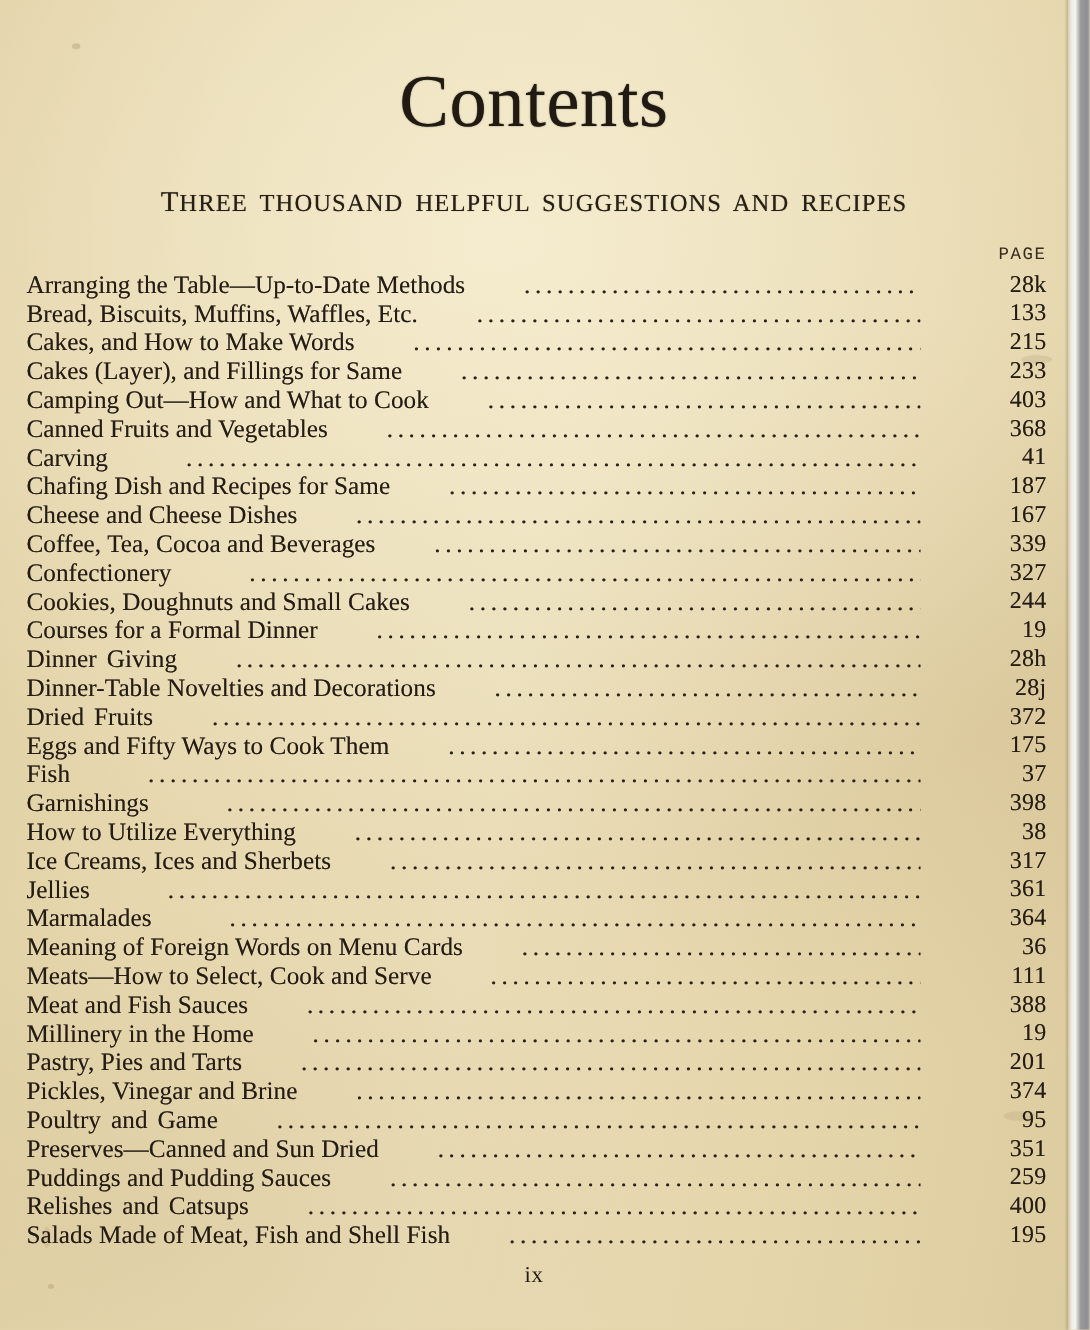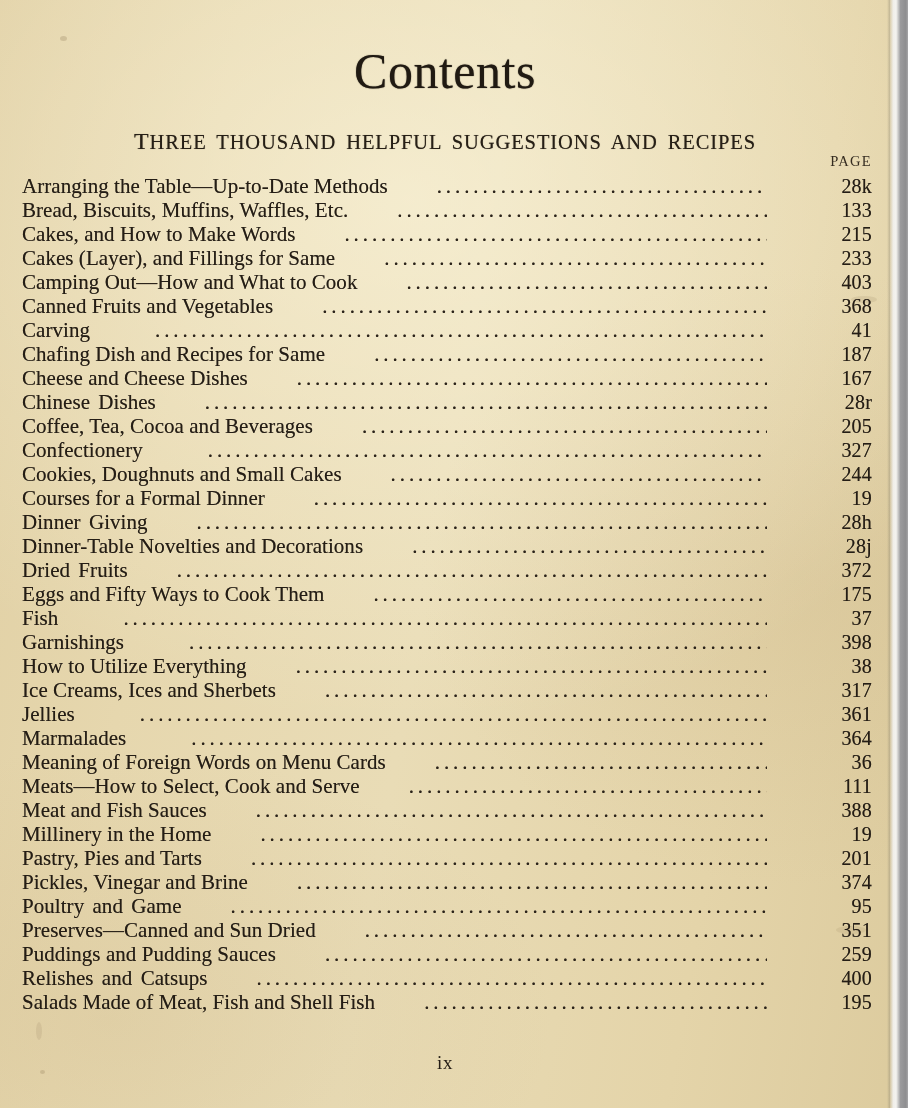--- a/index.html
+++ b/index.html
@@ -58,21 +58,21 @@
     position: absolute;
     left: 0;
     top: 0;
     width: 890px;
     height: 1108px;
   }
 
   
   #title {
     text-align: center;
-    font-size: 50px;
+    font-size: 62px;
     line-height: 1;
     font-weight: 400;
     letter-spacing: 0.5px;
     padding-top: 12px;
     color: #201a12;
     text-shadow: 0 0 1.1px rgba(32,26,18,0.75);
   }
   #subtitle {
     text-align: center;
     font-size: 20.5px;
@@ -82,25 +82,27 @@
     word-spacing: 4px;
     color: #261f16;
     text-shadow: 0 0 0.7px rgba(38,31,22,0.6);
   }
   #subtitle .cap {
     font-size: 24px;
   }
 
   
   #page-col-header {
+    margin-top: 24px;
     padding-right: 18px;
     text-align: right;
     font-size: 14.5px;
     letter-spacing: 1.3px;
     color: #352c20;
+    font-family: Liberation Mono, monospace;
   }
 
   
   #toc {
     margin-top: 4px;
     padding-left: 22px;
     padding-right: 18px;
   }
   .entry {
     display: flex;
@@ -229,28 +231,23 @@
           <span class="entry-title">Chafing Dish and Recipes for Same</span>
           <span class="leader"></span>
           <span class="entry-page">187</span>
         </div>
         <div class="entry">
           <span class="entry-title">Cheese and Cheese Dishes</span>
           <span class="leader"></span>
           <span class="entry-page">167</span>
         </div>
         <div class="entry">
-          <span class="entry-title spaced">Chinese Dishes</span>
-          <span class="leader"></span>
-          <span class="entry-page">28r</span>
-        </div>
-        <div class="entry">
           <span class="entry-title">Coffee, Tea, Cocoa and Beverages</span>
           <span class="leader"></span>
-          <span class="entry-page">205</span>
+          <span class="entry-page">339</span>
         </div>
         <div class="entry">
           <span class="entry-title spaced">Confectionery</span>
           <span class="leader gap"></span>
           <span class="entry-page">327</span>
         </div>
         <div class="entry">
           <span class="entry-title">Cookies, Doughnuts and Small Cakes</span>
           <span class="leader"></span>
           <span class="entry-page">244</span>

